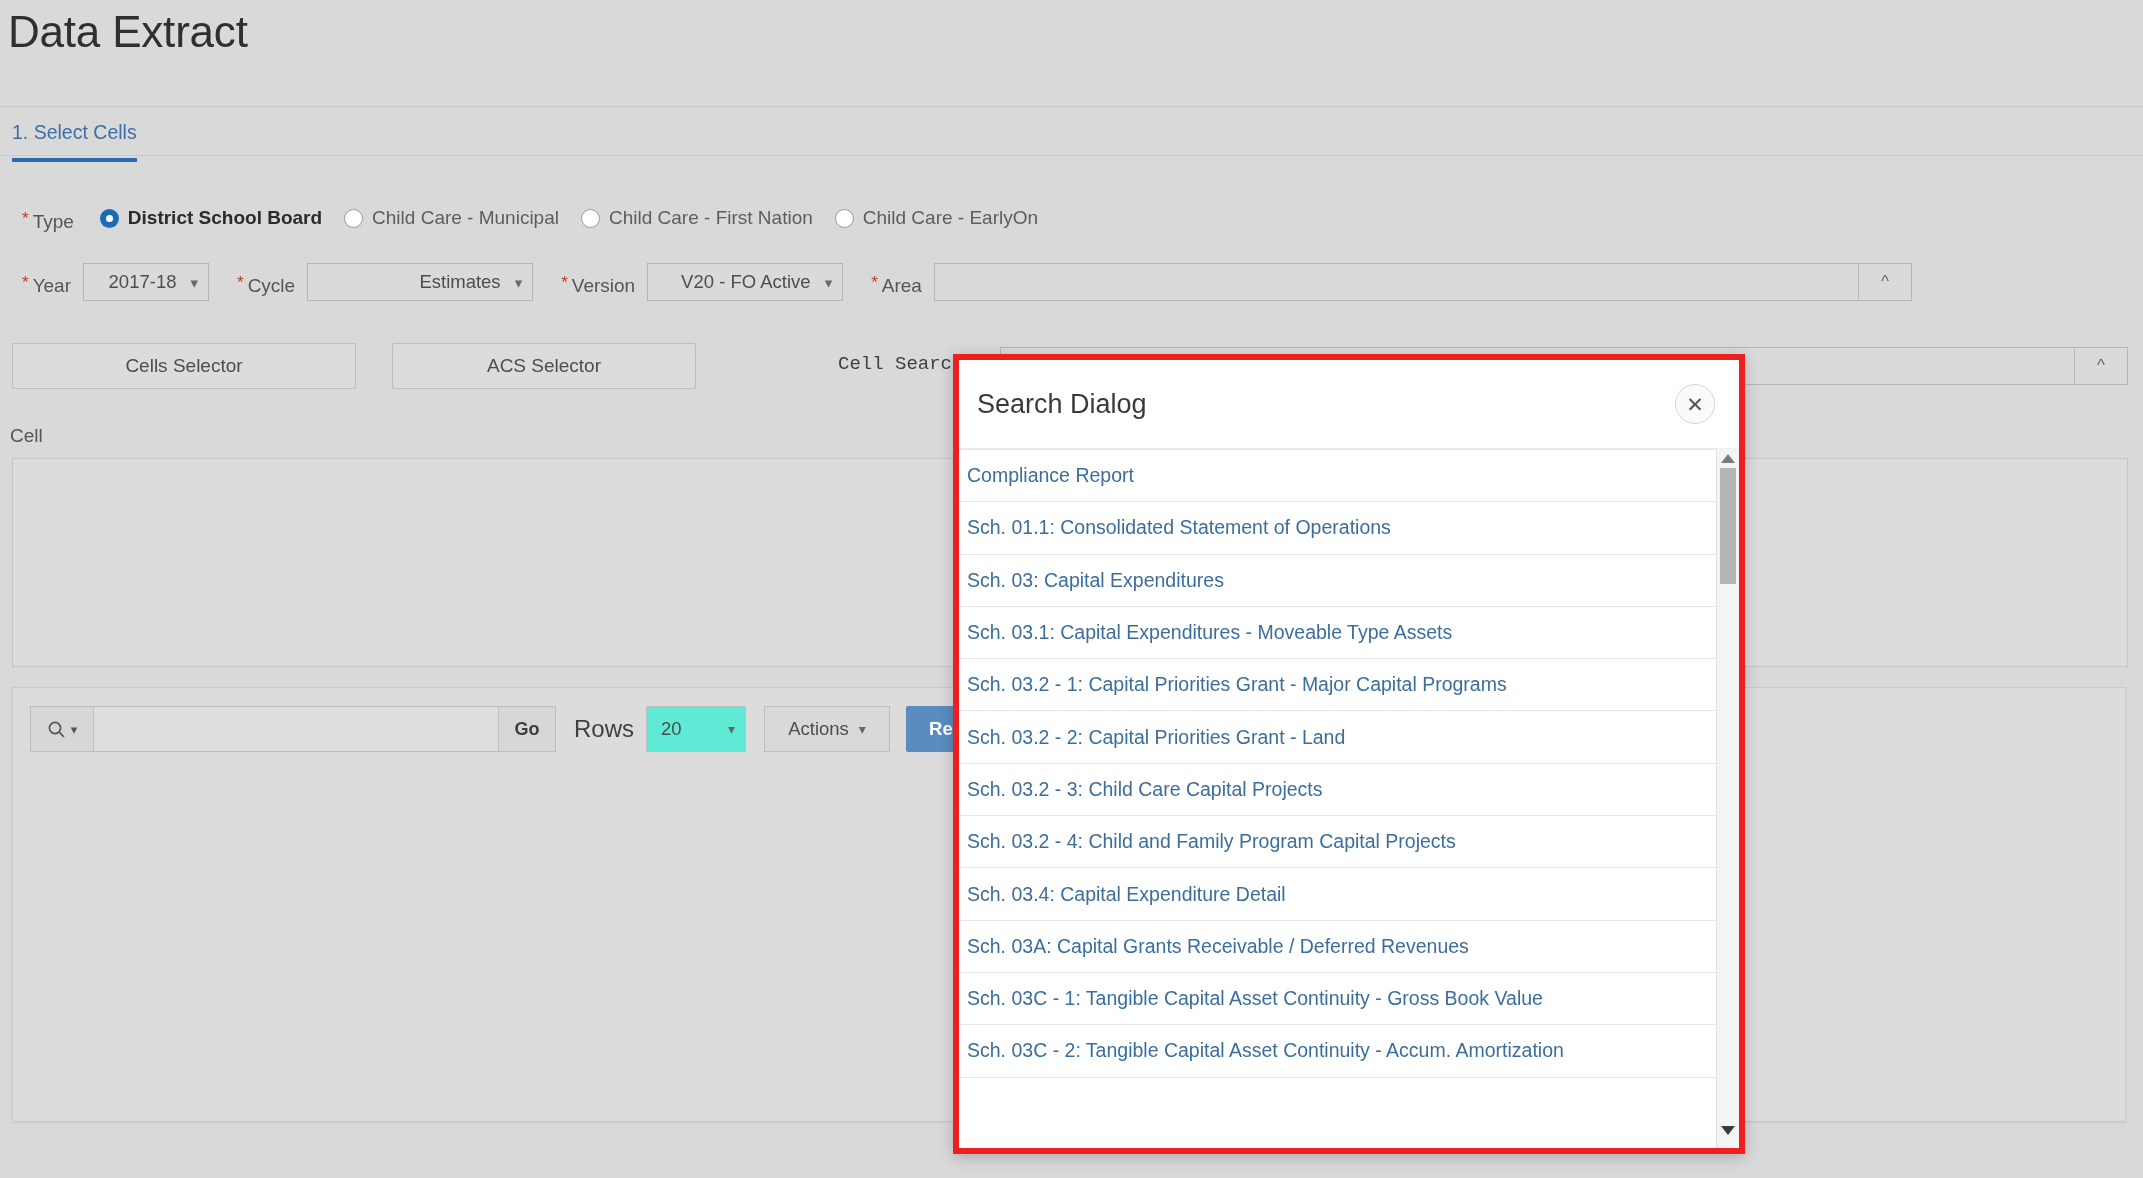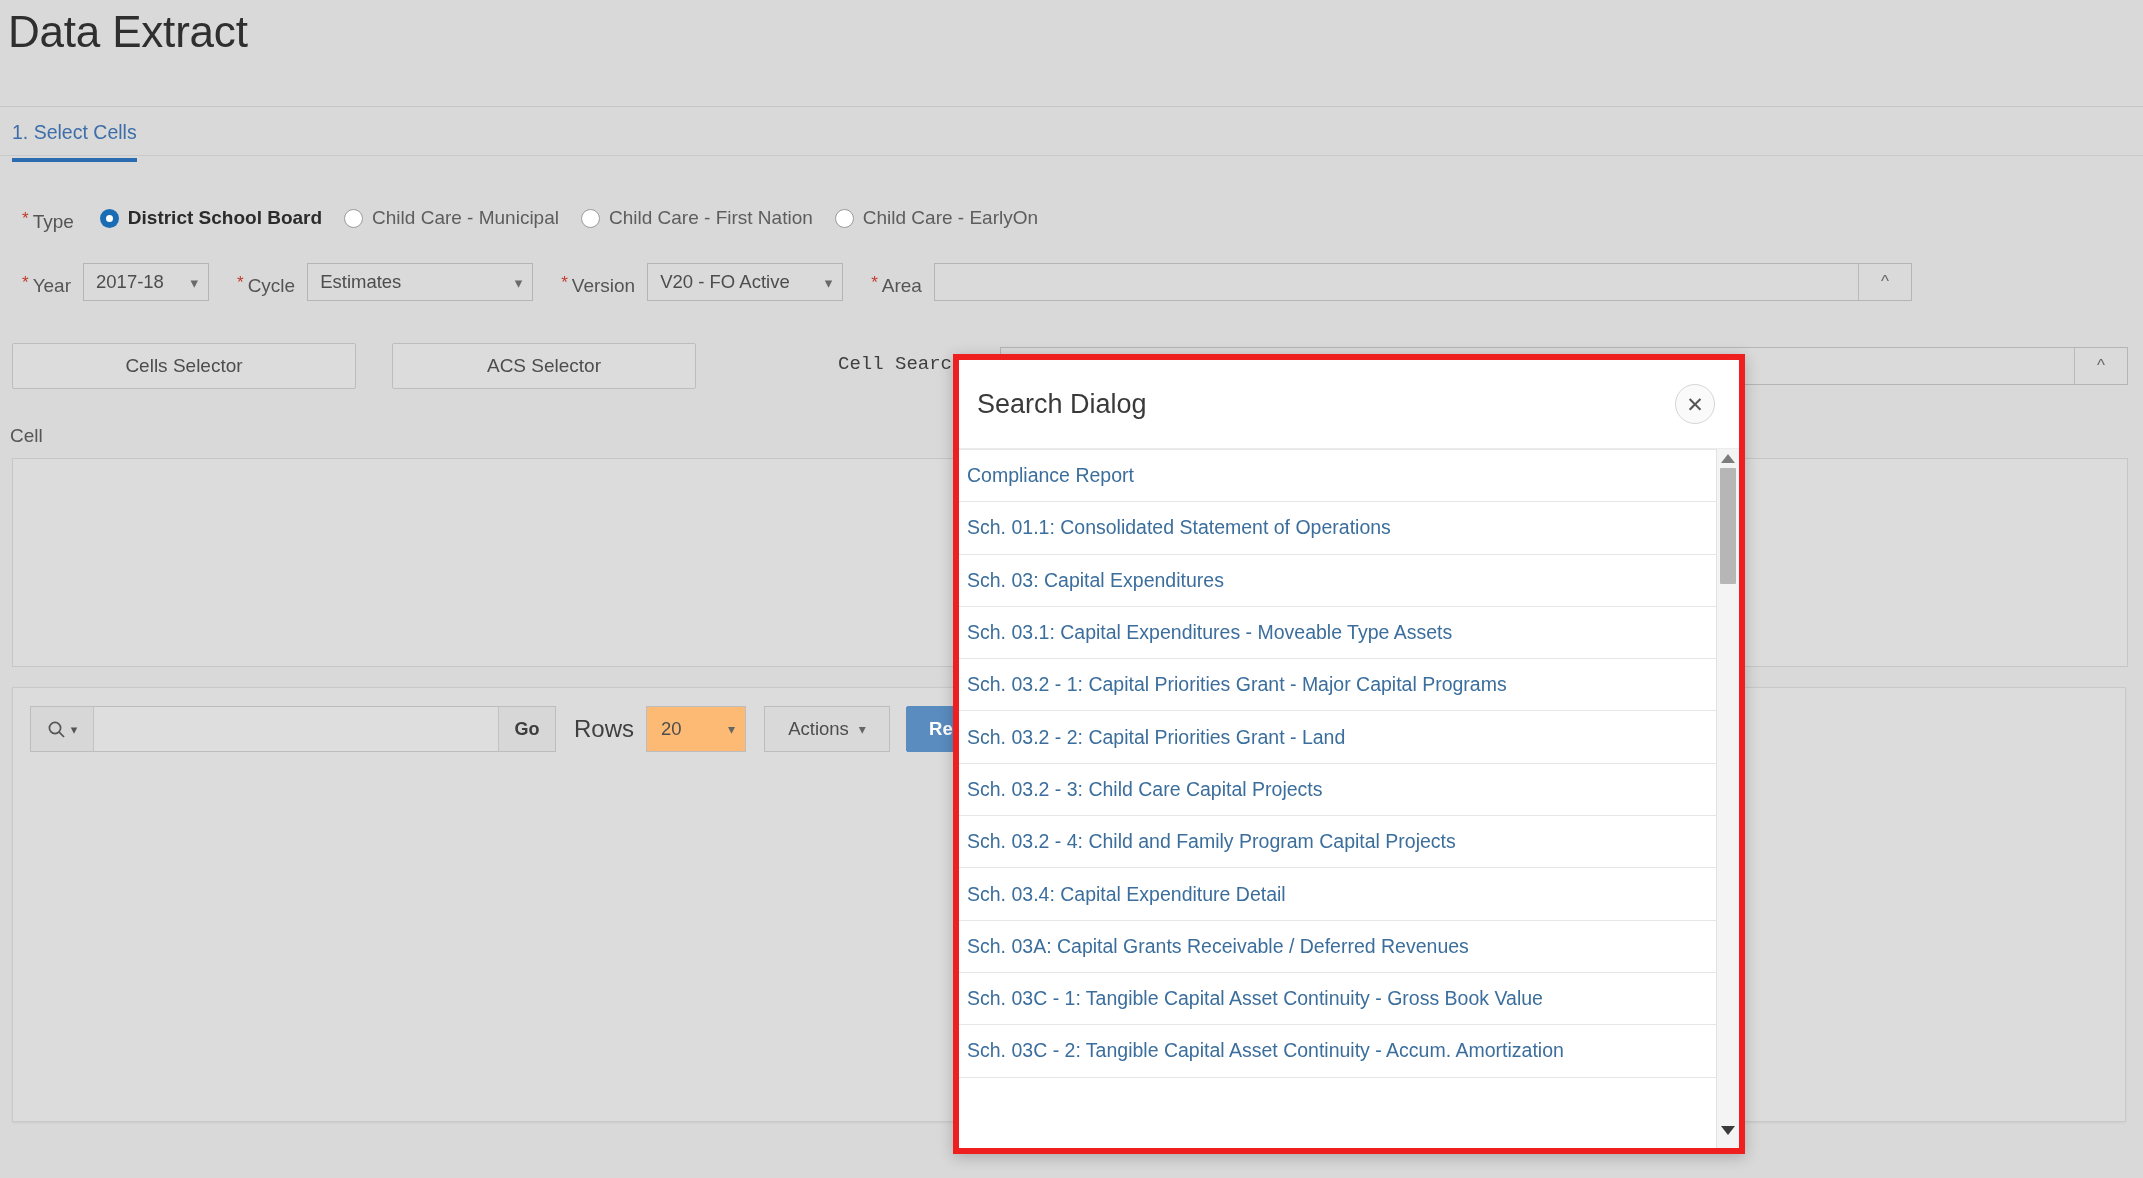--- a/index.html
+++ b/index.html
@@ -143,21 +143,21 @@
     margin-right: 12px;
     white-space: nowrap;
   }
   .select-box {
     height: 38px;
     background: #dadada;
     border: 1px solid #b5b5b5;
     box-sizing: border-box;
     display: flex;
     align-items: center;
-    justify-content: space-between;
+    justify-content: flex-end;
     padding: 0 10px 0 12px;
     font-size: 18.5px;
     color: #4d4d4d;
     margin-right: 28px;
   }
   .select-box .chev {
     margin-left: 14px;
     color: #6a6a6a;
     font-size: 15px;
     line-height: 1;
@@ -312,21 +312,21 @@
   .rows-label {
     display: flex;
     align-items: center;
     font-size: 24px;
     color: #404040;
     margin: 0 12px 0 18px;
   }
   .rows-select {
     width: 100px;
     border: 1px solid #bdbdbd;
-    background: #fdba74;
+    background: #5eead4;
     box-sizing: border-box;
     display: flex;
     align-items: center;
     justify-content: space-between;
     padding: 0 10px 0 14px;
     font-size: 18.5px;
     color: #4d4d4d;
   }
   .actions-btn {
     margin-left: 18px;

